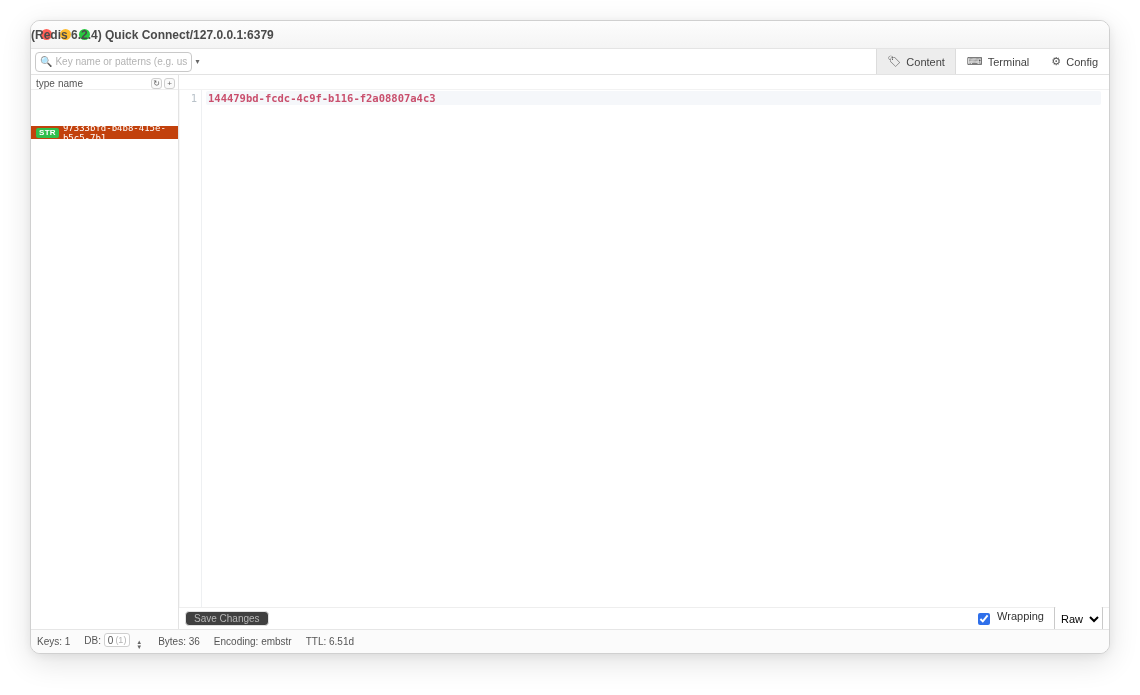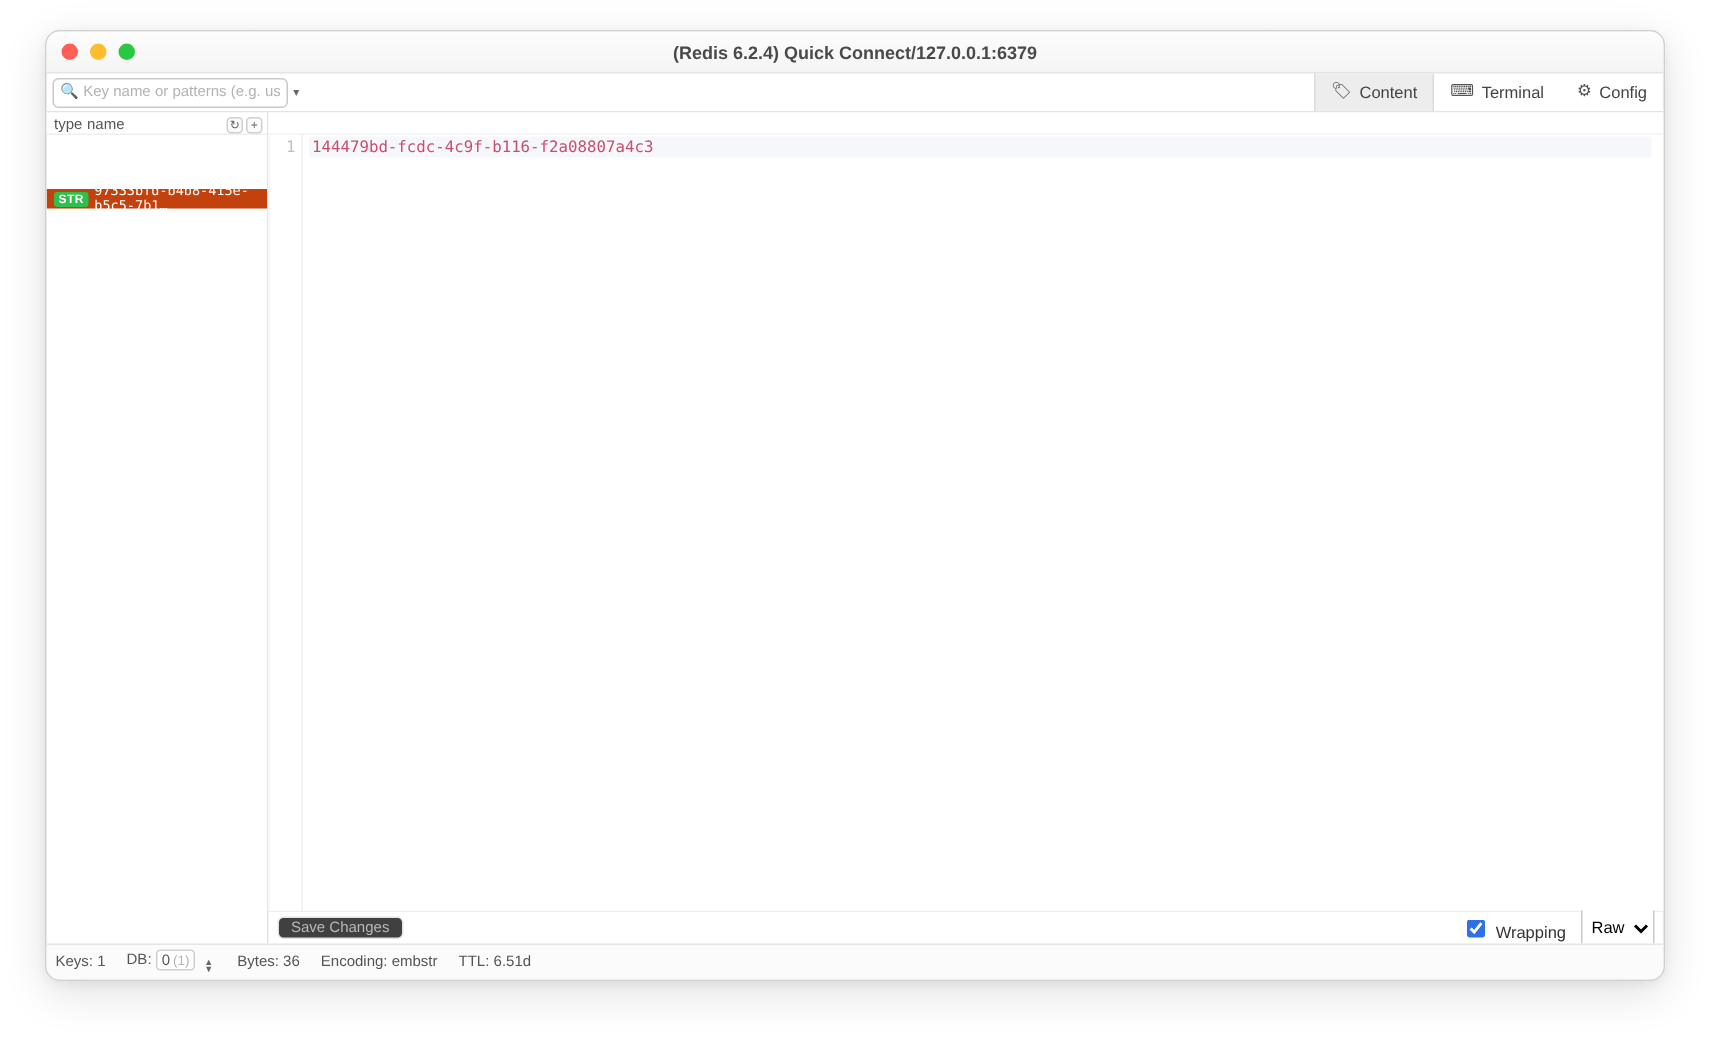--- a/index.html
+++ b/index.html
@@ -32,21 +32,21 @@
     background: linear-gradient(#fdfdfd,#f4f4f4);
     border-bottom: 1px solid #e4e4e4;
     display: flex; align-items: center;
     position: relative;
   }
   .traffic { display: flex; gap: 8px; padding-left: 10px; }
   .dot { width: 11px; height: 11px; border-radius: 50%; }
   .red { background: #ff5f57; }
   .yellow { background: #febc2e; }
   .green { background: #28c840; }
-  .title { position: absolute; left: 0; right: 0; text-align: center; font-size: 12px; font-weight: 600; color: #4a4a4a; }
+  .title { position: absolute; left: 0; right: 0; font-size: 12px; font-weight: 600; color: #4a4a4a; }
 
   
   .toolbar {
     height: 26px;
     display: flex;
     border-bottom: 1px solid #e3e3e3;
   }
   .toolbar-left {
     width: 148px;
     display: flex; align-items: center;
@@ -164,38 +164,39 @@
     width: 22px;
     border-right: 1px solid #eef0f2;
     padding-top: 1px;
     text-align: right;
     color: #b9c2c9;
   }
   .gutter .ln { padding-right: 4px; line-height: 14px; }
   .codearea {
     position: absolute; left: 22px; right: 0; top: 0; bottom: 0;
     padding: 1px 4px;
+    font-weight: bold;
   }
   .codeline { line-height: 14px; background: #f5f7fa; padding: 0 2px; border-radius: 2px; display: inline-block; min-width: calc(100% - 4px); }
   .val-str { color: #c94f6d; }
 
   .editor-footer {
     height: 22px;
     border-top: 1px solid #eee;
     display: flex; align-items: center;
     padding: 0 6px; gap: 10px;
   }
   .save-btn {
     font-size: 10px; color: #b7b7b7;
     background: #404040; border: 1px solid #e2e2e2;
     border-radius: 4px; padding: 1px 8px;
     cursor: default;
   }
   .spacer { flex: 1; }
-  .wrap-check { display: flex; align-items: flex-end; gap: 4px; font-size: 11px; color: #333; }
+  .wrap-check { display: flex; align-items: flex-start; gap: 4px; font-size: 11px; color: #333; }
   .wrap-check input { accent-color: #2f6fea; width: 12px; height: 12px; }
   .fmt-select {
     font-size: 11px; height: 28px;
     border: 1px solid #c9c9c9; border-radius: 3px;
     padding: 0 2px;
     background: #fff;
   }
 
   
   .status {

